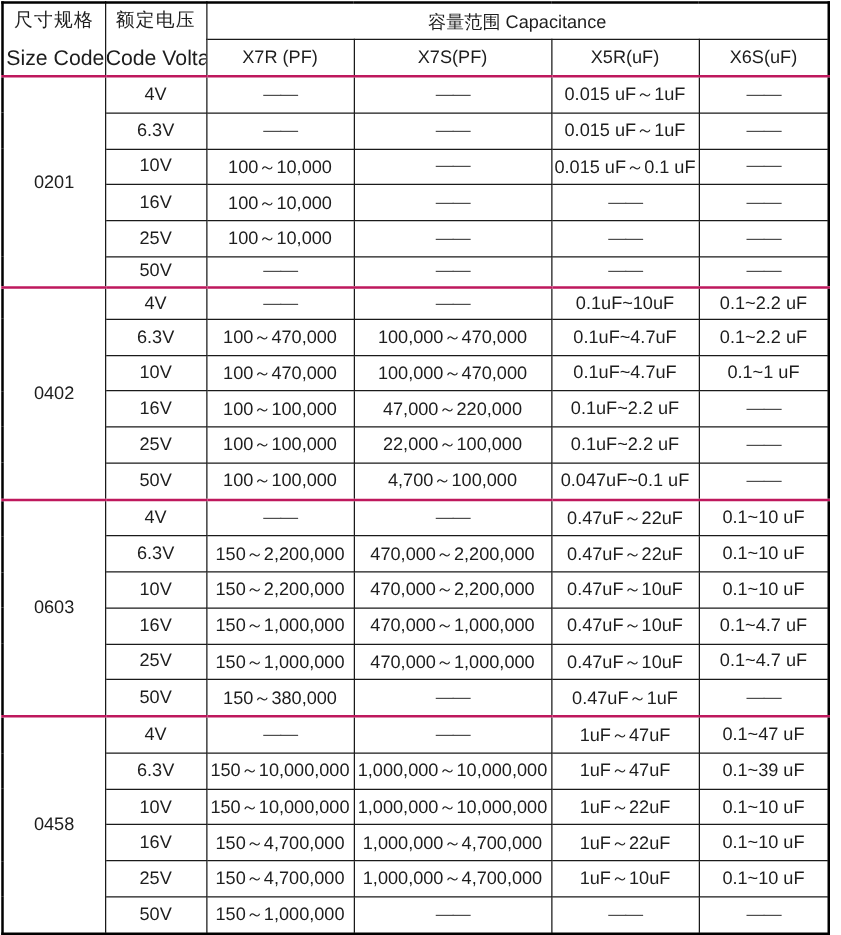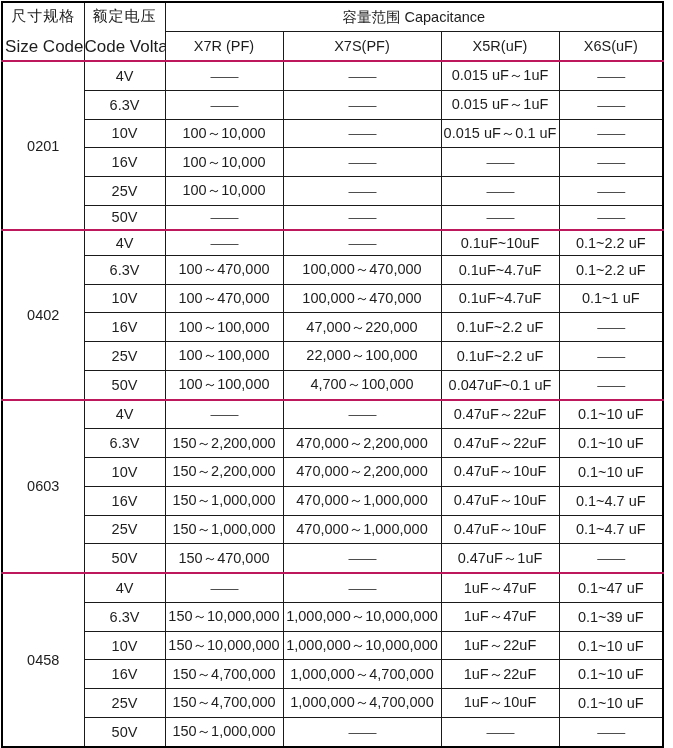--- a/index.html
+++ b/index.html
@@ -208,21 +208,21 @@
         </tr>
         <tr>
           <td>25V</td>
           <td class="">150～1,000,000</td>
           <td class="">470,000～1,000,000</td>
           <td class="">0.47uF～10uF</td>
           <td class="">0.1~4.7 uF</td>
         </tr>
         <tr>
           <td>50V</td>
-          <td class="">150～470,000</td>
+          <td class="">150～380,000</td>
           <td class="dash">——</td>
           <td class="">0.47uF～1uF</td>
           <td class="dash">——</td>
         </tr>
         <tr>
           <td rowspan="6" class="section-start">0458</td>
           <td class="section-start">4V</td>
           <td class="section-start dash">——</td>
           <td class="section-start dash">——</td>
           <td class="section-start ">1uF～47uF</td>

